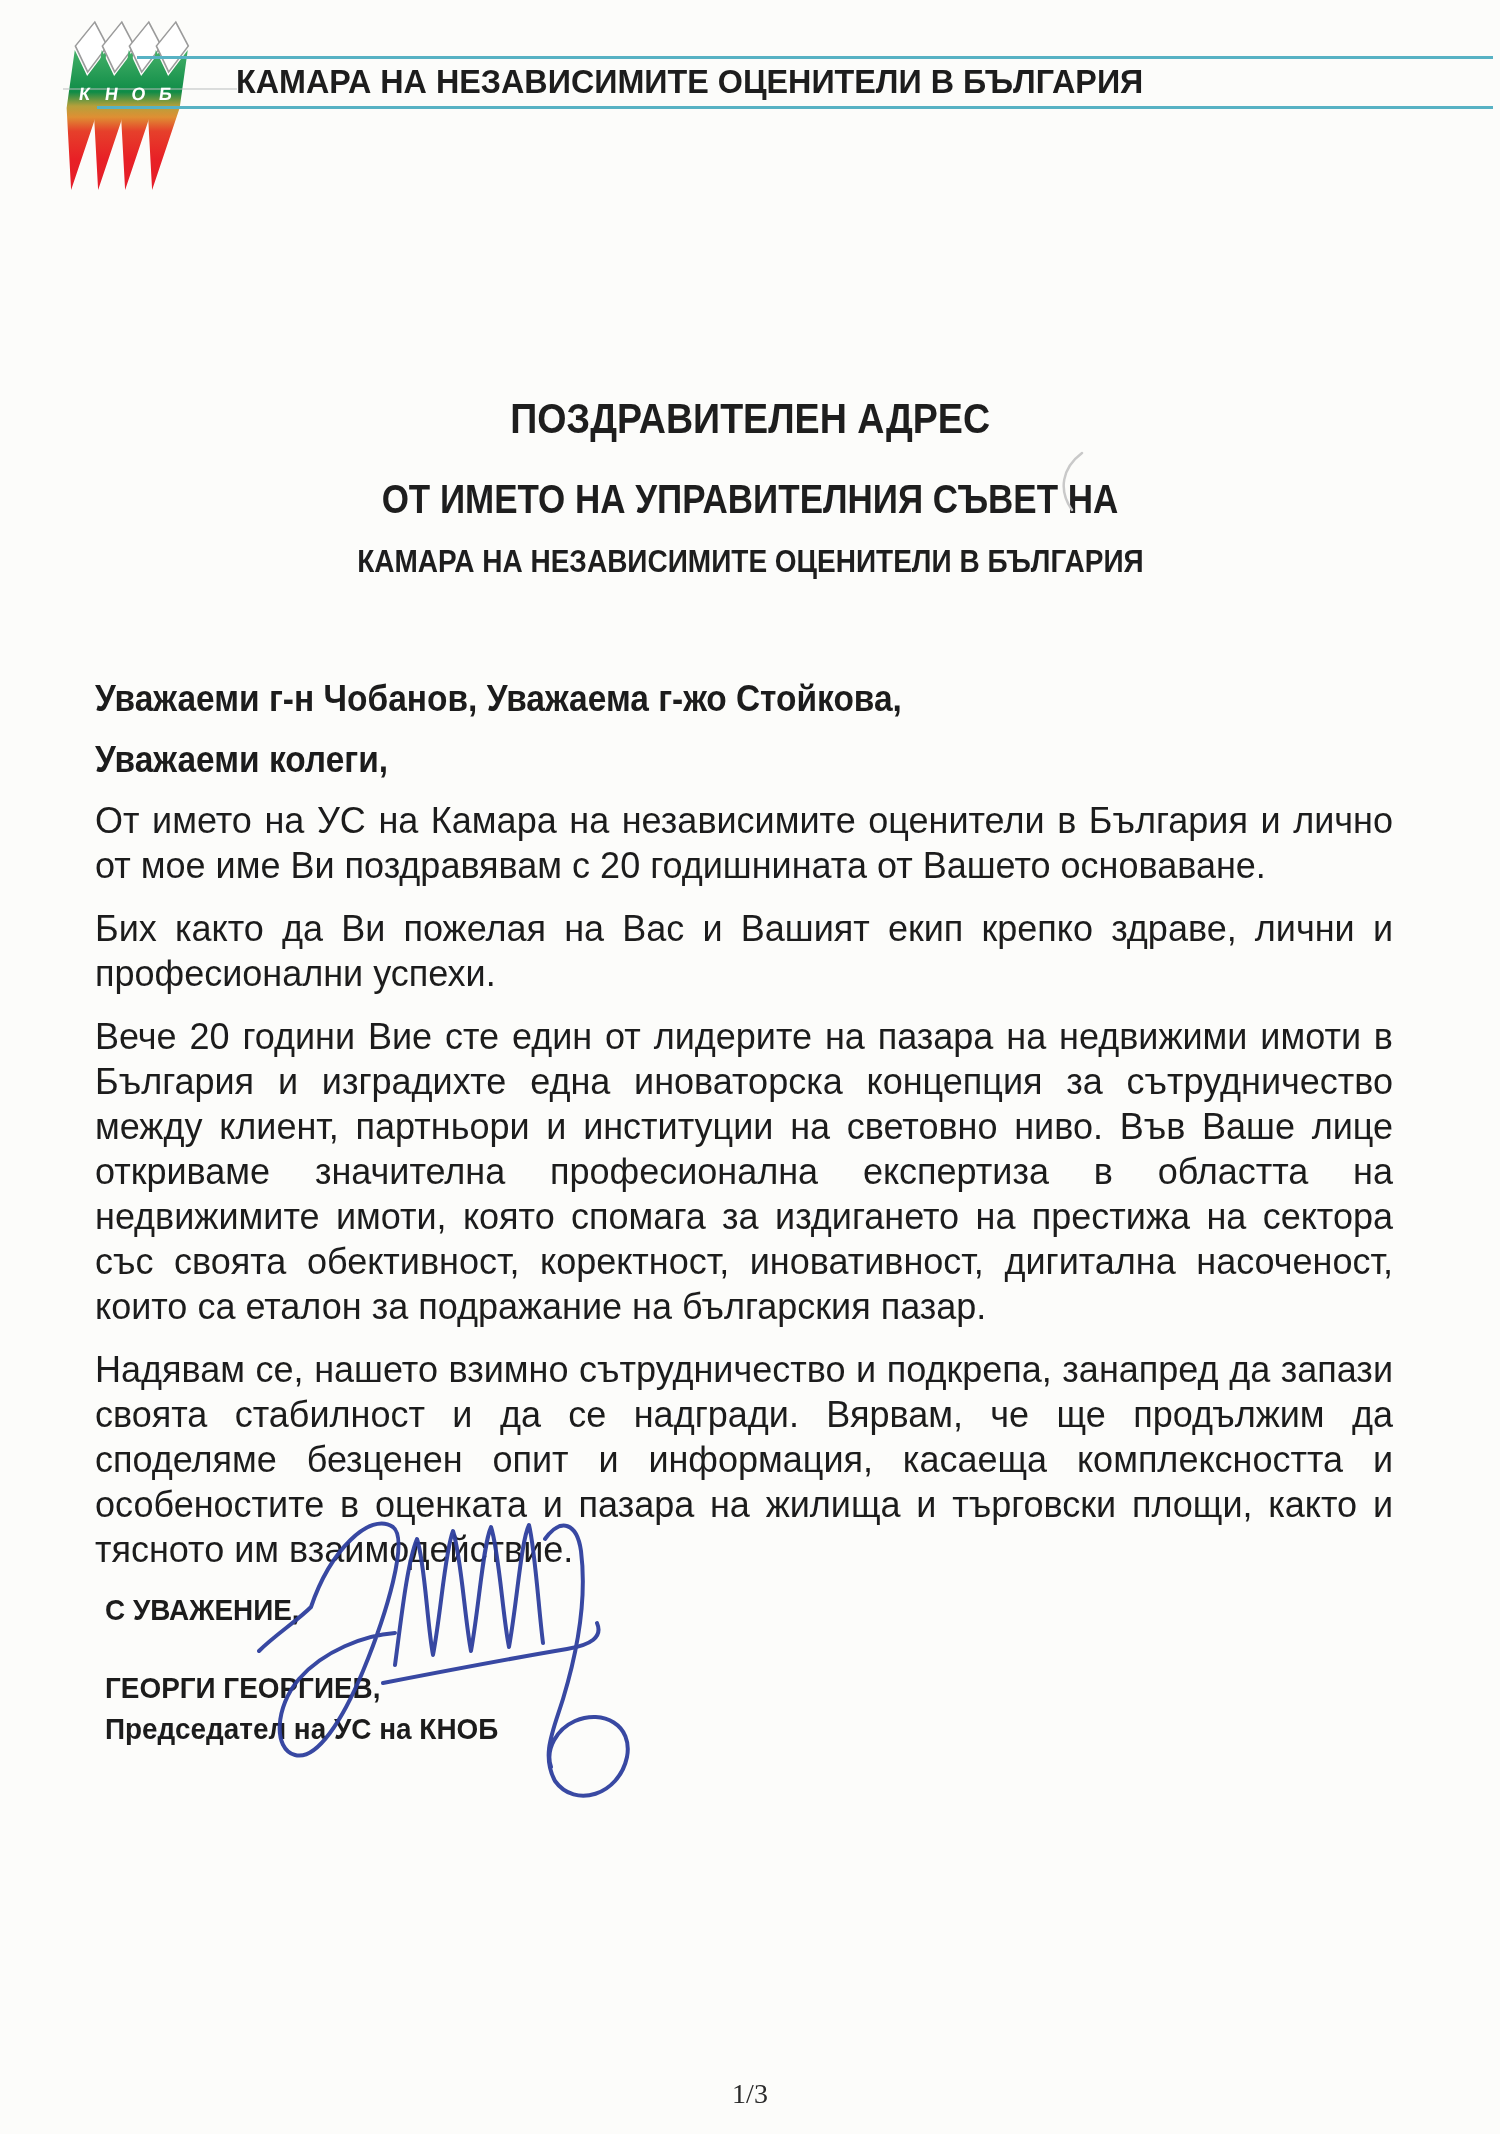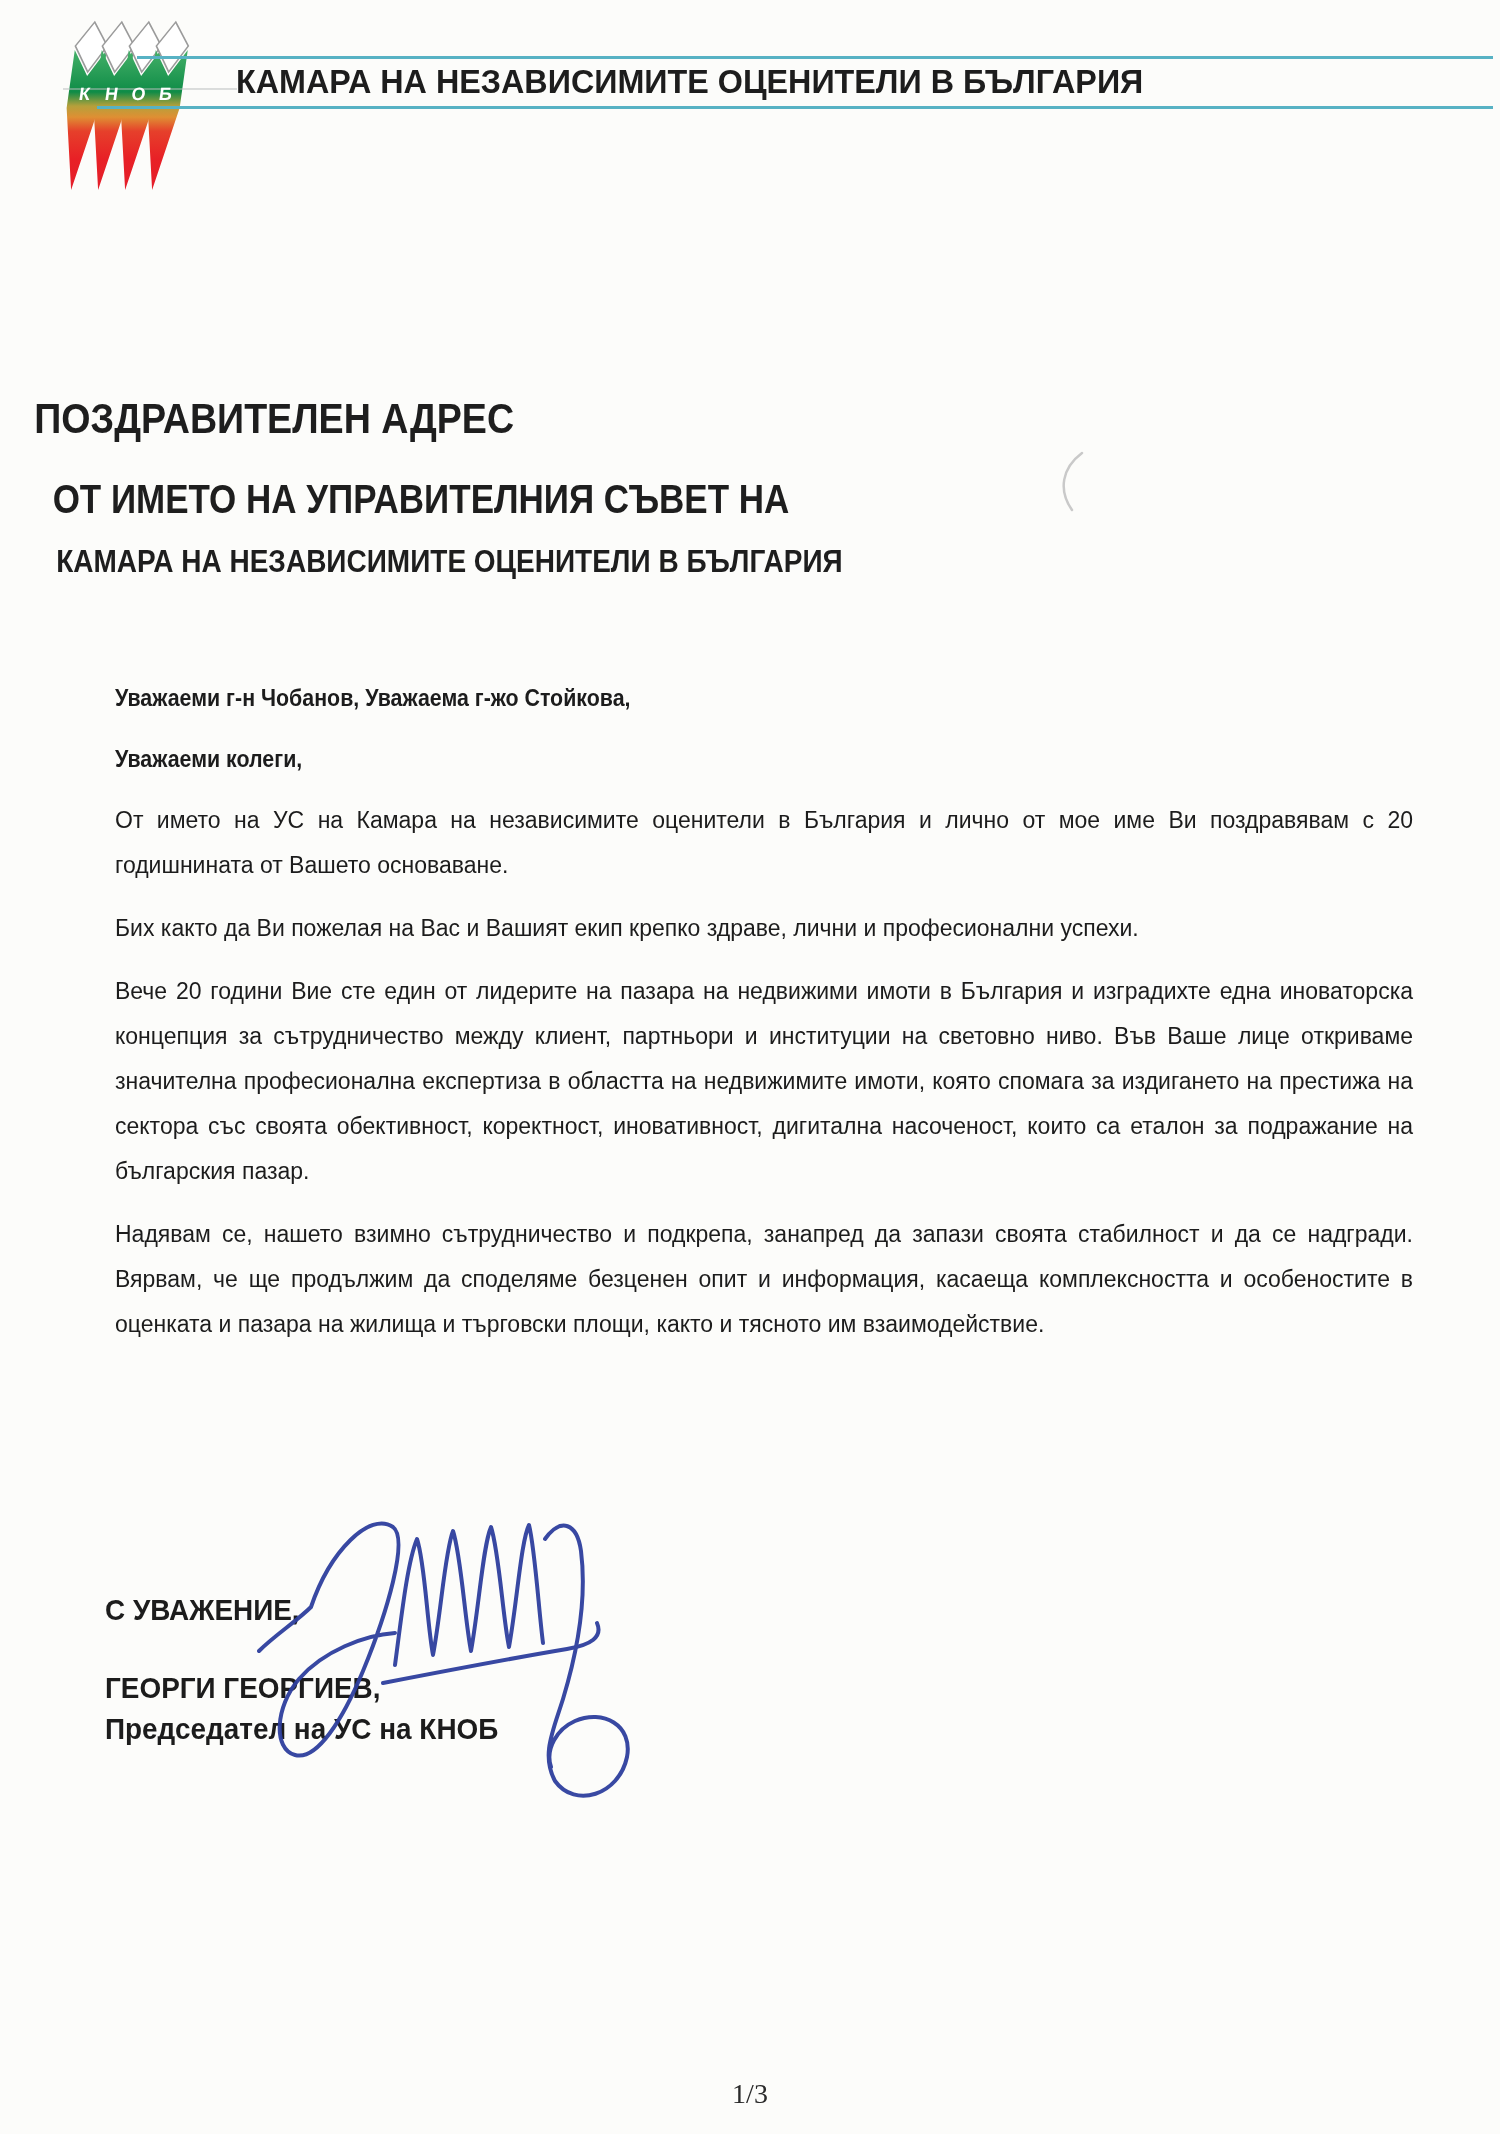--- a/index.html
+++ b/index.html
@@ -21,29 +21,29 @@
     position:absolute;left:236px;top:62px;
     font-size:34px;font-weight:bold;color:#1d1d1d;white-space:nowrap;
   }
   .org-name .nl{display:inline-block;transform:scaleX(.95);transform-origin:left center;}
   .addr{
     position:absolute;left:0;top:124px;width:100%;
     text-align:center;font-size:26px;line-height:37px;color:#222;
   }
   .addr a{color:#1d5bc8;text-decoration:underline;cursor:pointer;}
   
-  .title-line{position:absolute;left:0;width:100%;font-weight:bold;color:#1e1e1e;white-space:nowrap;}
+  .title-line{position:absolute;left:0;width:100%;text-align:center;font-weight:bold;color:#1e1e1e;white-space:nowrap;}
   .t1{top:394px;font-size:43px;}
   .t2{top:477px;font-size:40px;}
   .t3{top:543px;font-size:32px;}
   .title-line .nc{display:inline-block;transform:scaleX(.875);transform-origin:center;}
   
   .letter{
-    position:absolute;left:115px;top:676px;width:1298px;
-    font-size:23px;line-height:45px;text-align:justify;
+    position:absolute;left:95px;top:676px;width:1298px;
+    font-size:36px;line-height:45px;text-align:justify;
   }
   .letter p{margin:0 0 18px 0;}
   .letter p.sal{margin-bottom:16px;font-weight:bold;text-align:left;}
   .nl93{display:inline-block;transform:scaleX(.93);transform-origin:left center;white-space:nowrap;}
   
   .sig-line{position:absolute;left:105px;font-weight:bold;font-size:30px;white-space:nowrap;}
   .sig-closing{top:1593px;}
   .sig-name{top:1671px;}
   .sig-role{top:1712px;}
   .sig-ink{position:absolute;left:245px;top:1503px;width:420px;height:320px;z-index:5;}

